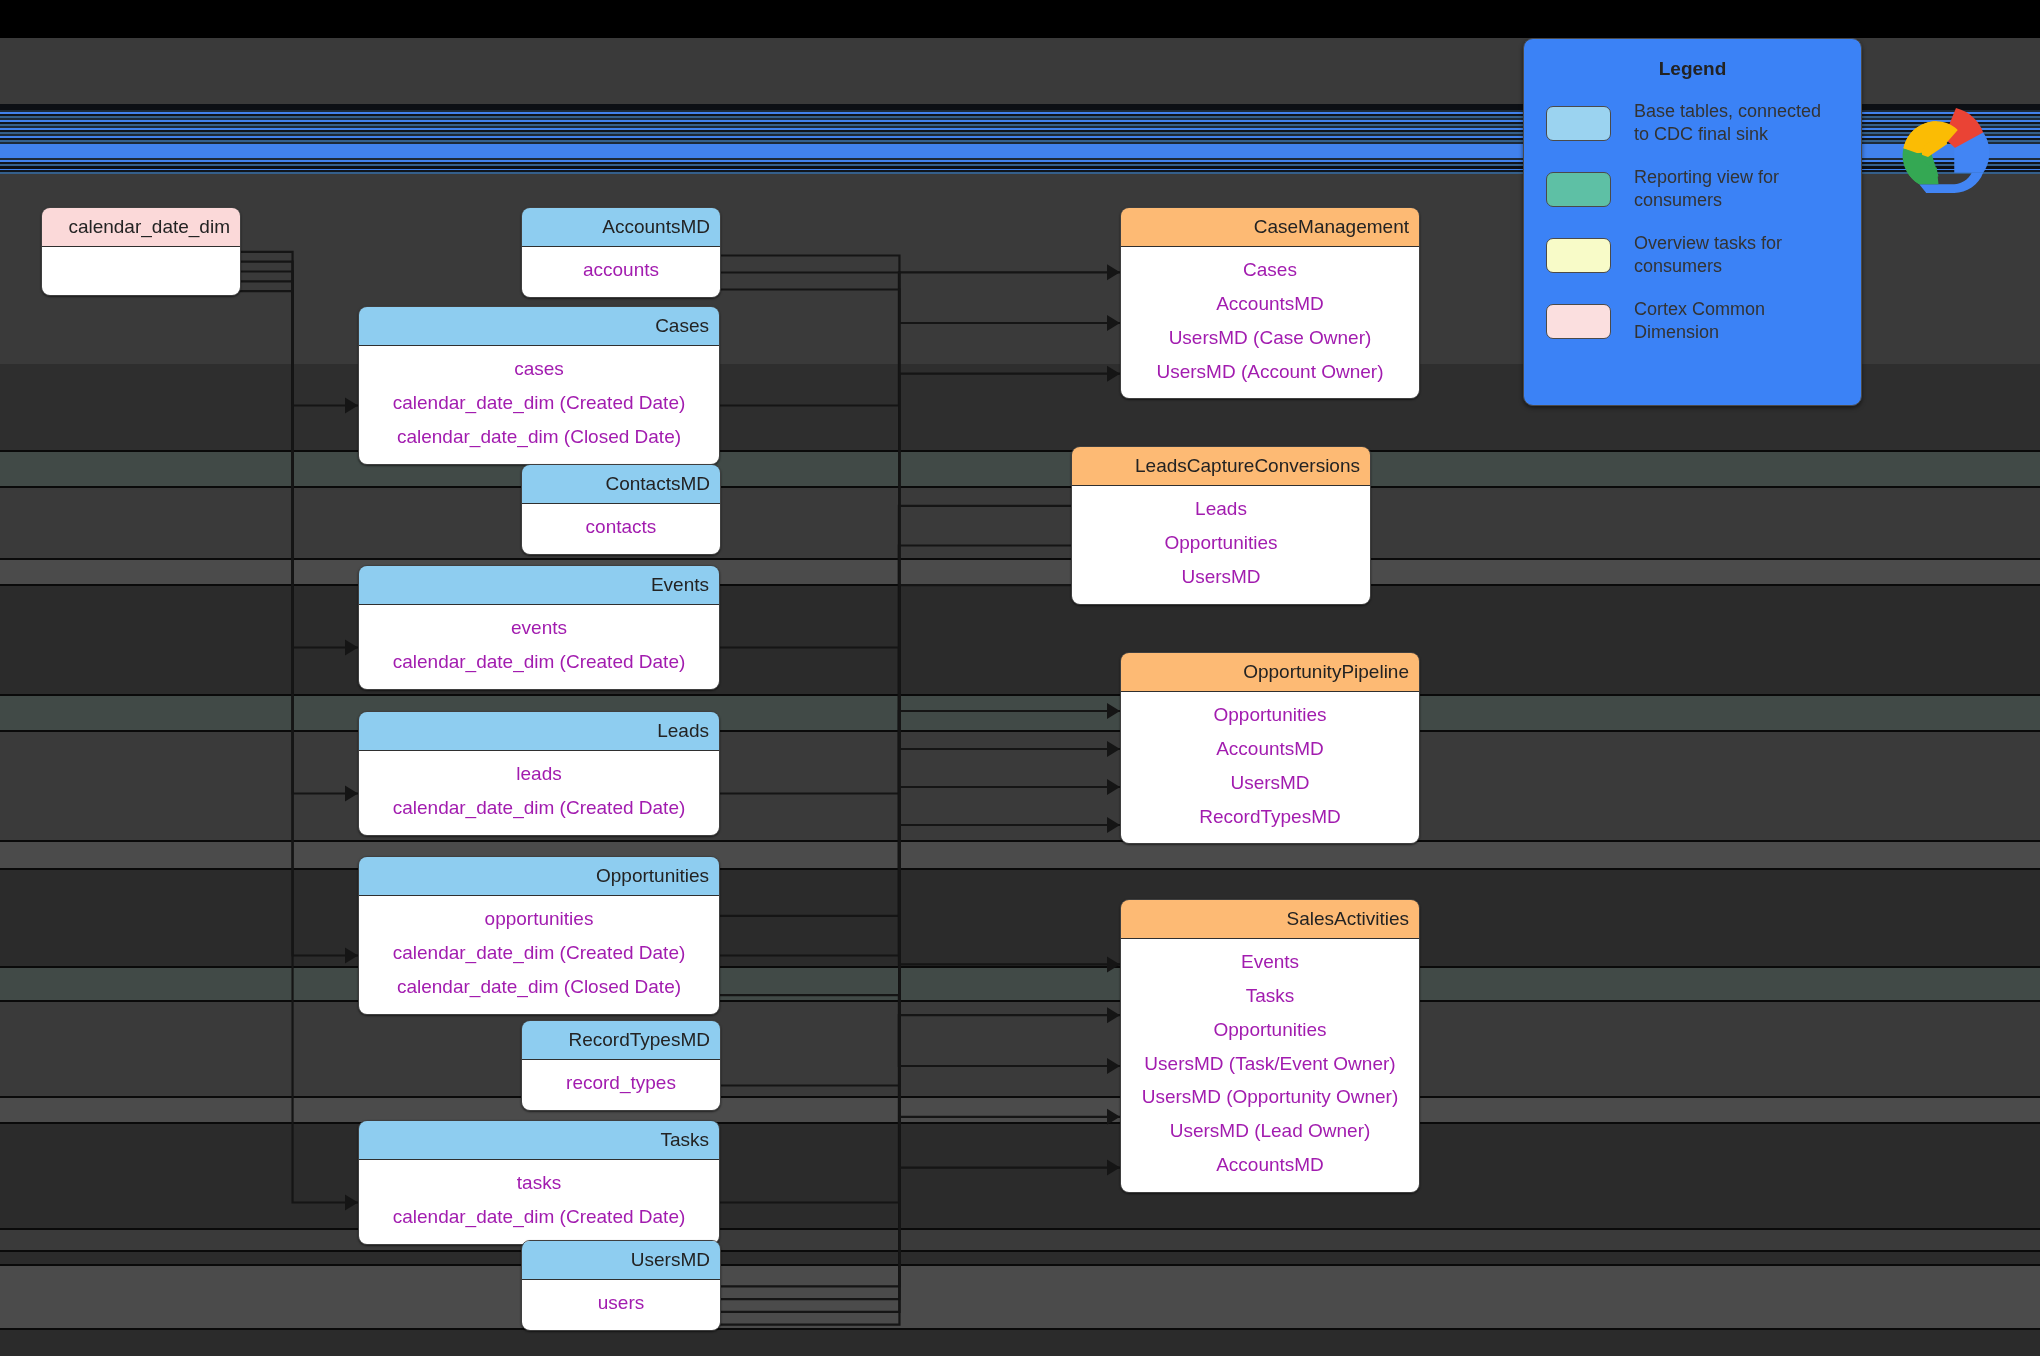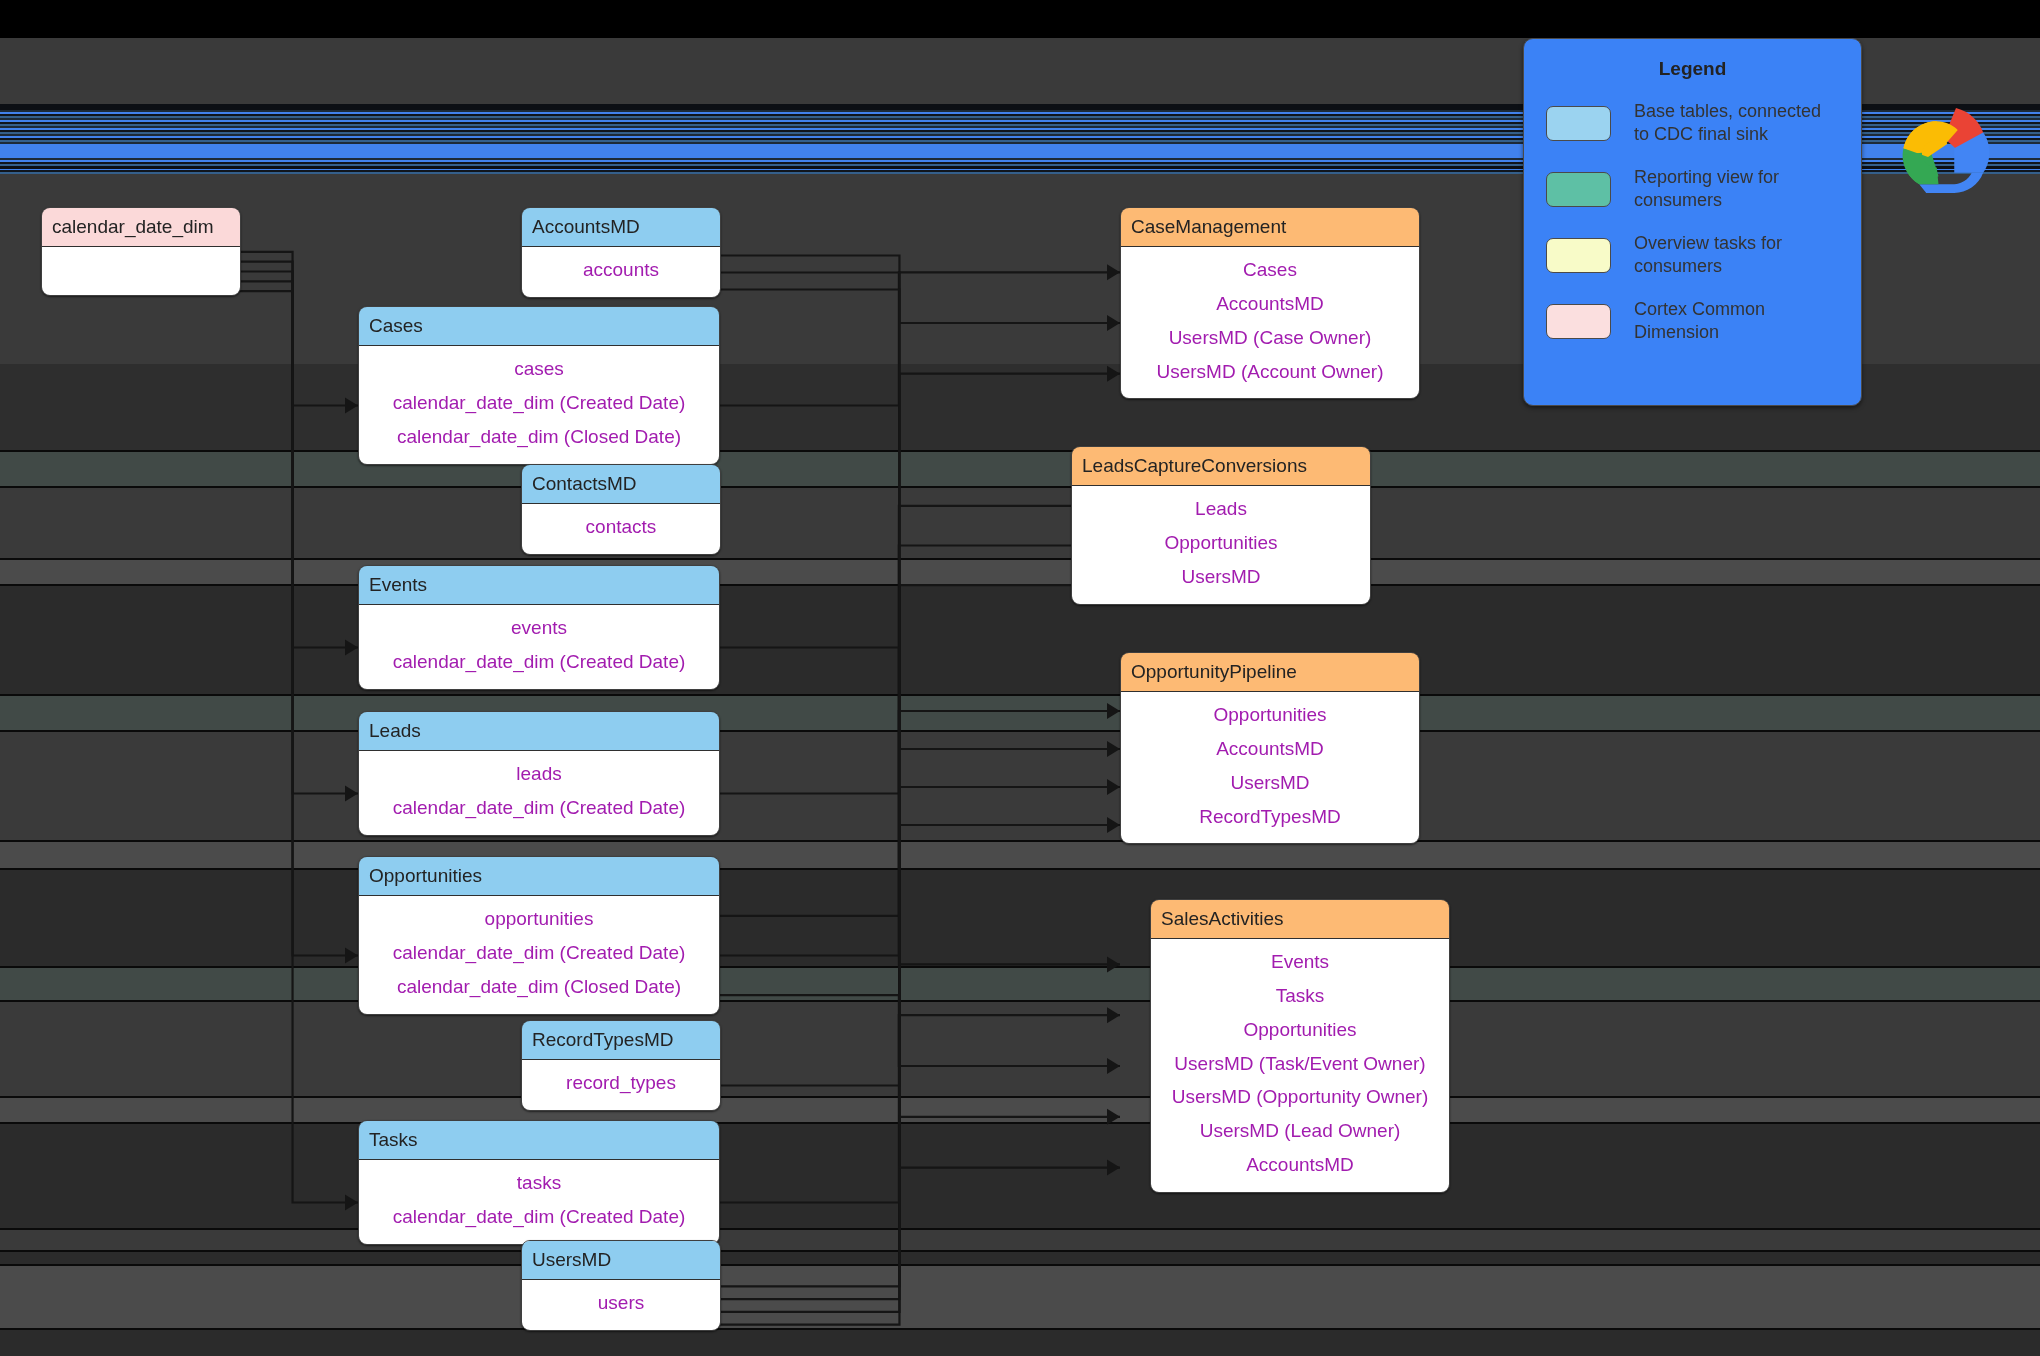--- a/index.html
+++ b/index.html
@@ -30,21 +30,21 @@
   #bluestack .solid{position:absolute;left:0;width:2040px;background:#4285f4;}
   #bluestack .dk{position:absolute;left:0;width:2040px;background:#0b0f14;}
 
   
   #wires{position:absolute;left:0;top:0;width:2040px;height:1356px;}
 
   
   .node{position:absolute;border-radius:9px;overflow:hidden;
         border:1px solid #3f3f3f;
         box-shadow:0 1px 2px rgba(0,0,0,.55);}
-  .node .hdr{text-align:left;font-size:19px;color:#232323;
+  .node .hdr{text-align:right;font-size:19px;color:#232323;
              padding:9px 10px 10px;line-height:1;
              border-bottom:1px solid #2f2f2f;}
   .node .body{background:#ffffff;padding:6px 12px 10px;}
   .node .row{text-align:center;font-size:19px;color:#a21caf;
              padding:6px 4px;line-height:1.15;white-space:nowrap;}
   .node .row.empty{height:20px;padding:6px 4px;}
   .hdr.blue{background:#8ecdf0;}
   .hdr.green{background:#fdba74;}
   .hdr.pink{background:#fbd9d9;}
 
@@ -246,21 +246,21 @@
       </div>
       <div class="node" style="left: 1120px; top: 652px; width: 298px;">
         <div class="hdr green">OpportunityPipeline</div>
         <div class="body">
           <div class="row">Opportunities</div>
           <div class="row">AccountsMD</div>
           <div class="row">UsersMD</div>
           <div class="row">RecordTypesMD</div>
         </div>
       </div>
-      <div class="node" style="left: 1150px; top: 899px; width: 298px;">
+      <div class="node" style="left: 1120px; top: 899px; width: 298px;">
         <div class="hdr green">SalesActivities</div>
         <div class="body">
           <div class="row">Events</div>
           <div class="row">Tasks</div>
           <div class="row">Opportunities</div>
           <div class="row">UsersMD (Task/Event Owner)</div>
           <div class="row">UsersMD (Opportunity Owner)</div>
           <div class="row">UsersMD (Lead Owner)</div>
           <div class="row">AccountsMD</div>
         </div>

